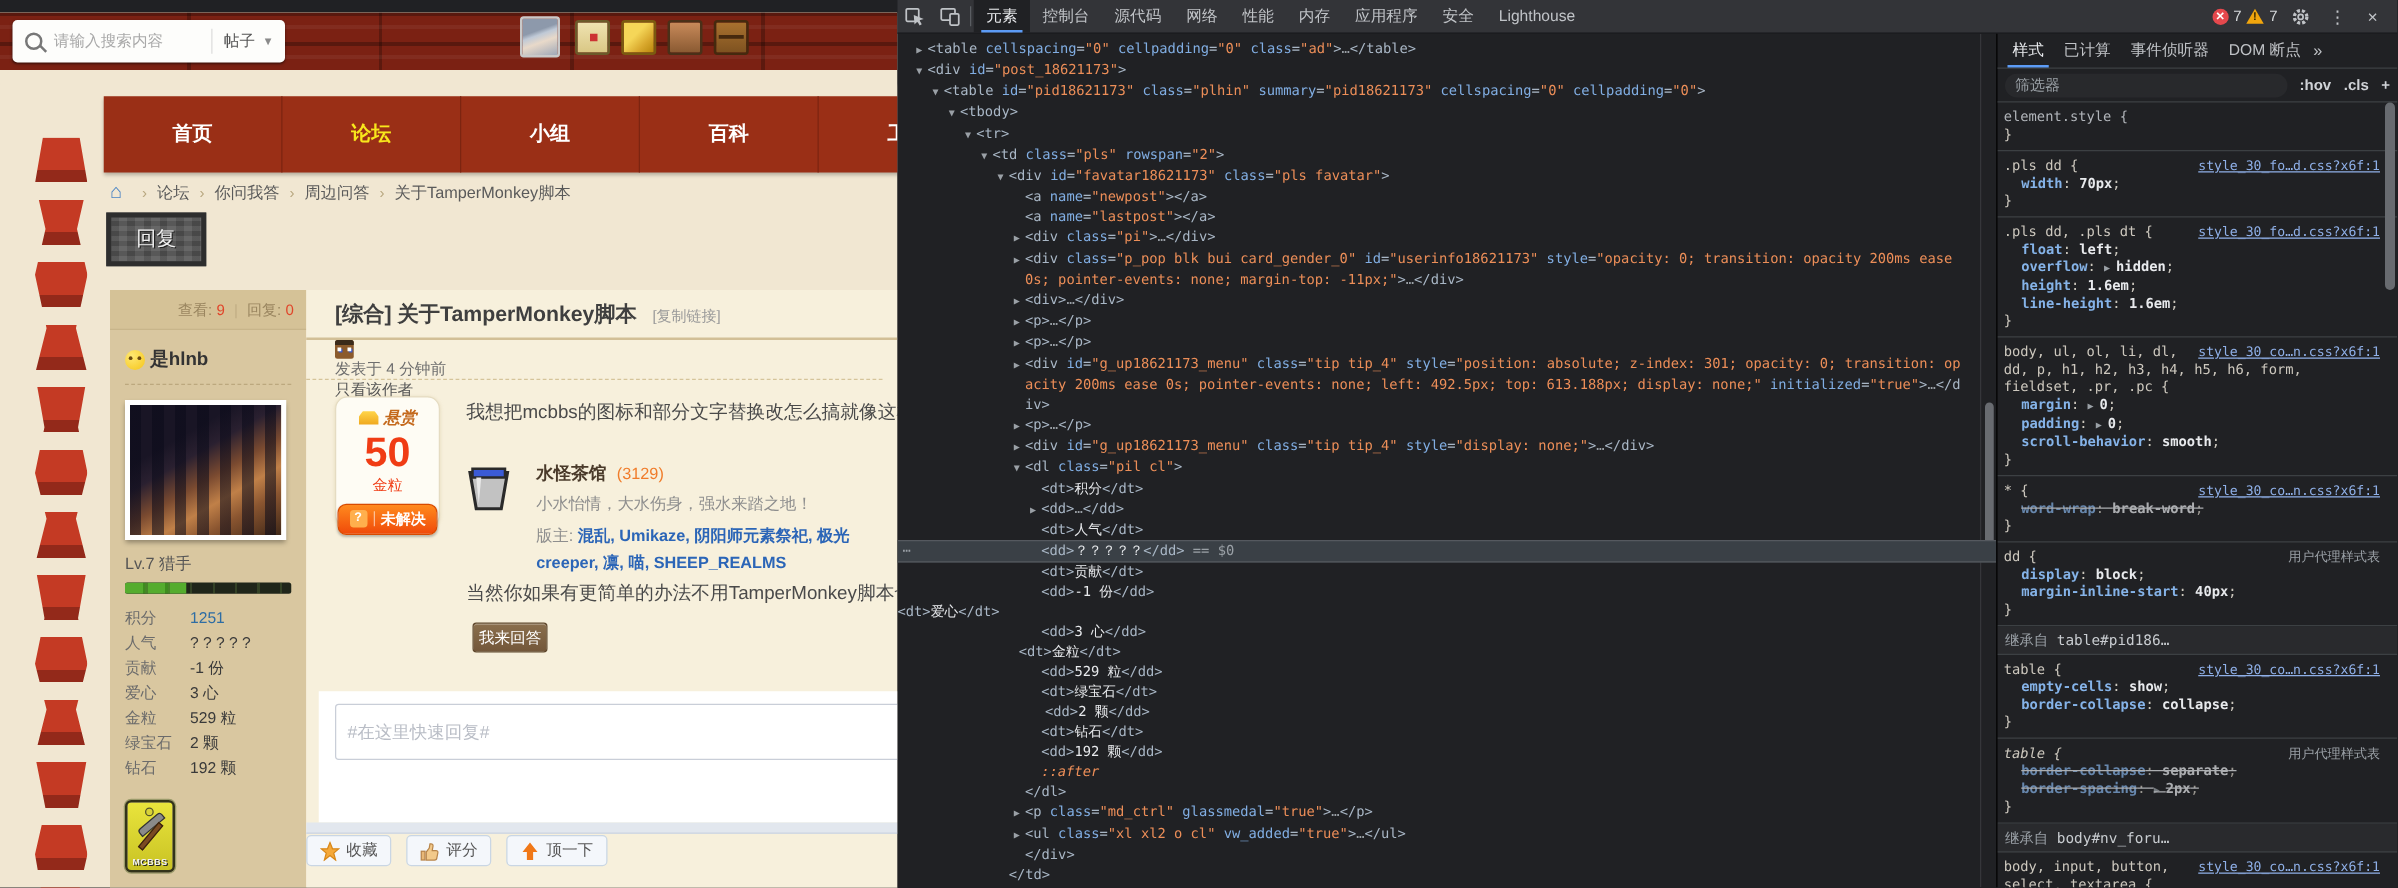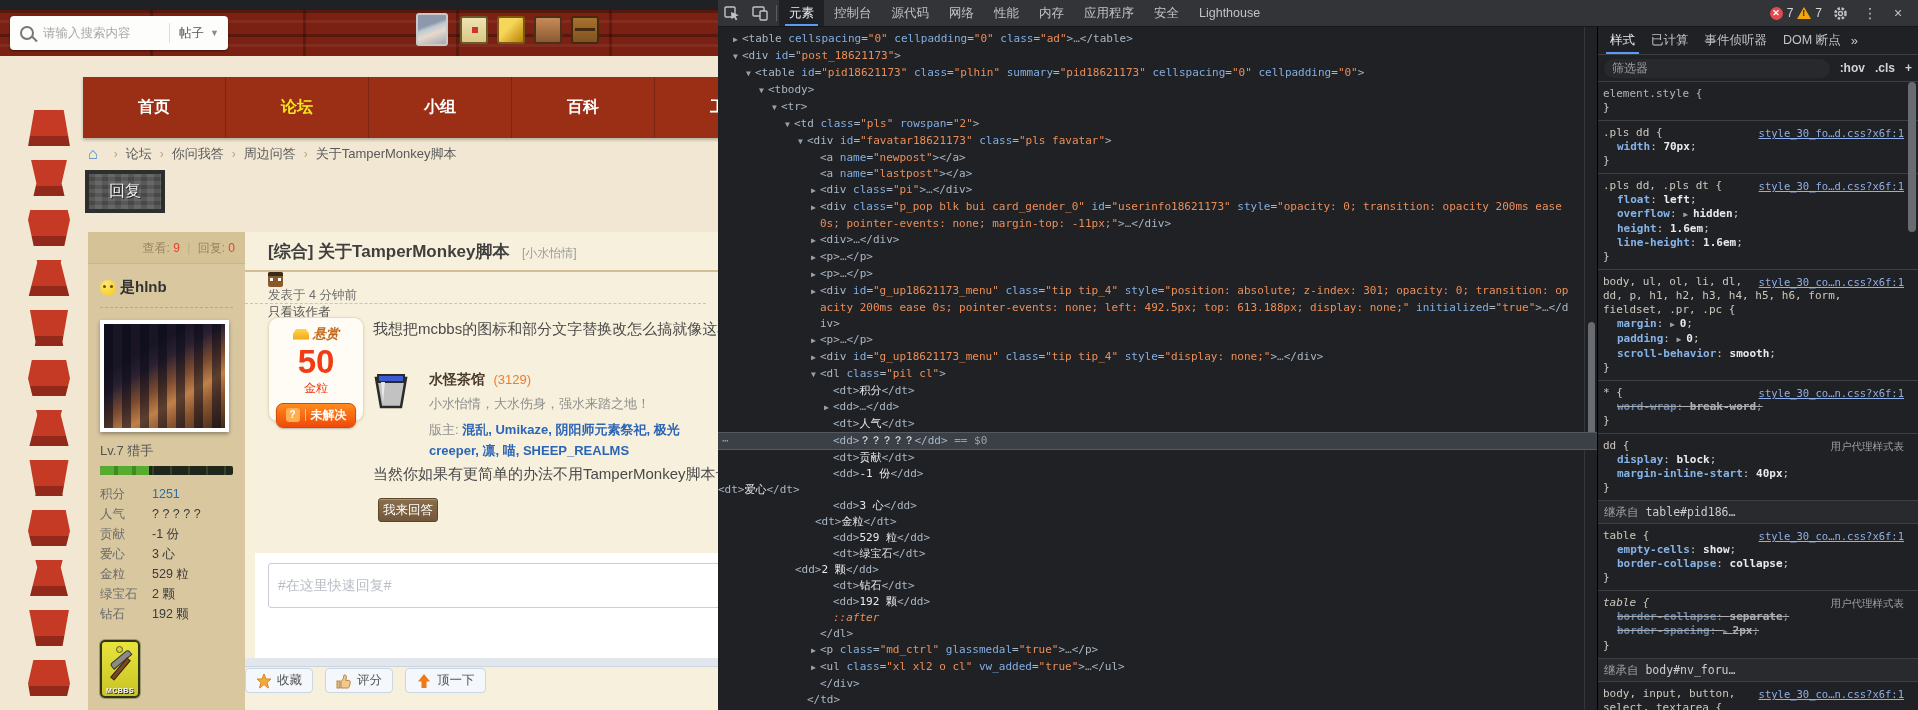--- a/index.html
+++ b/index.html
@@ -103,21 +103,21 @@
   .meta-row { height:32px; display:flex; align-items:flex-start; padding-left:23px; font-size:12.5px; color:#6E6E6E;
               border-bottom:1px dashed #D5C49A; margin-right:12px;flex-direction:column; }
   .meta-sep { width:1px; height:12px; background:#CCBD96; margin:0 10px; }
   .meta-link { color:#555; cursor:pointer; }
   .meta-arrow { font-size:9px; color:#555; margin-left:8px; cursor:pointer; }
   .steve { width:15px; height:15px; margin-right:6px; flex:0 0 auto; background:#8B5A2B; position:relative; border-radius:2px; }
   .steve:before { content:""; position:absolute; left:0; top:0; right:0; height:4px; background:#3A2A1A; border-radius:2px 2px 0 0; }
   .steve:after { content:""; position:absolute; left:2px; top:6px; width:3px; height:3px; background:#FFF;
                  box-shadow:8px 0 0 #FFF, 1px 1px 0 #3A57C4, 9px 1px 0 #3A57C4; }
 
-  .bounty { position:absolute; left:23px; top:85px; width:96px; height:105px; background:#FEFCF4;
+  .bounty { position:absolute; left:23px; top:85px; width:84px; height:105px; background:#FEFCF4;
             border:1px solid #E5DCC2; border-radius:10px; box-shadow:0 1px 3px rgba(200,180,130,.4);
             text-align:center; padding-top:7px; }
   .bounty-head { display:flex; align-items:center; justify-content:center; gap:4px; }
   .ingot { width:16px; height:11px; background:linear-gradient(#FFD54A,#EFA71D); clip-path:polygon(22% 0,78% 0,100% 45%,100% 100%,0 100%,0 45%); }
   .bounty-word { font-size:13px; font-weight:bold; color:#C4691C; font-style:italic; }
   .bounty-amt { font-size:33px; font-weight:bold; color:#F03C14; line-height:1.05; margin-top:2px; }
   .bounty-unit { font-size:12px; color:#F03C14; }
   .unsolved { margin:6px auto 0; width:80px; height:25px; border-radius:7px; border:1px solid #D84A00;
               background:linear-gradient(#FF8A1E,#F04A0A); color:#FFF; font-size:12px; font-weight:bold;
               display:flex; align-items:center; justify-content:center; gap:5px; cursor:pointer;
@@ -310,21 +310,21 @@
           <span class="pick-head"></span>
           <span class="pick-handle"></span>
           <span class="badge-label">MCBBS</span>
         </div>
       </div>
     </div>
 
     <div class="main">
       <div class="title-bar">
         <span class="post-title">[综合]</span><span class="post-title"> 关于TamperMonkey脚本</span>
-        <span class="copy-link">[小水怡情]</span>
+        <span class="copy-link">[复制链接]</span>
       </div>
       <div class="meta-row">
         <span class="steve"></span>
         <span>发表于 4 分钟前</span>
         <span class="meta-sep"></span>
         <span class="meta-link">只看该作者</span>
         <span class="meta-sep"></span>
         <span class="meta-link">只看大图</span>
         <span class="meta-arrow">▶</span>
       </div>
@@ -470,21 +470,21 @@
           <div class="code-line" style="padding-left: 115px;"><span class="tw">▶</span><span class="tk-t">&lt;dd&gt;</span><span class="tk-d">…</span><span class="tk-t">&lt;/dd&gt;</span></div>
           <div class="code-line" style="padding-left: 115px;"><span class="tk-t">&lt;dt&gt;</span><span class="tk-x">人气</span><span class="tk-t">&lt;/dt&gt;</span></div>
           <div class="code-line selected" style="padding-left: 115px;"><span class="tk-t">&lt;dd&gt;</span><span class="tk-x">？？？？？</span><span class="tk-t">&lt;/dd&gt;</span><span class="tk-d"> == $0</span><span class="gutter">⋯</span></div>
           <div class="code-line" style="padding-left: 115px;"><span class="tk-t">&lt;dt&gt;</span><span class="tk-x">贡献</span><span class="tk-t">&lt;/dt&gt;</span></div>
           <div class="code-line" style="padding-left: 115px;"><span class="tk-t">&lt;dd&gt;</span><span class="tk-x">-1 份</span><span class="tk-t">&lt;/dd&gt;</span></div>
           <div class="code-line" style=""><span class="tk-t">&lt;dt&gt;</span><span class="tk-x">爱心</span><span class="tk-t">&lt;/dt&gt;</span></div>
           <div class="code-line" style="padding-left: 115px;"><span class="tk-t">&lt;dd&gt;</span><span class="tk-x">3 心</span><span class="tk-t">&lt;/dd&gt;</span></div>
           <div class="code-line" style="padding-left: 97px;"><span class="tk-t">&lt;dt&gt;</span><span class="tk-x">金粒</span><span class="tk-t">&lt;/dt&gt;</span></div>
           <div class="code-line" style="padding-left: 115px;"><span class="tk-t">&lt;dd&gt;</span><span class="tk-x">529 粒</span><span class="tk-t">&lt;/dd&gt;</span></div>
           <div class="code-line" style="padding-left: 115px;"><span class="tk-t">&lt;dt&gt;</span><span class="tk-x">绿宝石</span><span class="tk-t">&lt;/dt&gt;</span></div>
-          <div class="code-line" style="padding-left: 77px;"><span class="tk-t">&lt;dd&gt;</span><span class="tk-x">2 颗</span><span class="tk-t">&lt;/dd&gt;</span></div>
+          <div class="code-line" style="padding-left: 118px;"><span class="tk-t">&lt;dd&gt;</span><span class="tk-x">2 颗</span><span class="tk-t">&lt;/dd&gt;</span></div>
           <div class="code-line" style="padding-left: 115px;"><span class="tk-t">&lt;dt&gt;</span><span class="tk-x">钻石</span><span class="tk-t">&lt;/dt&gt;</span></div>
           <div class="code-line" style="padding-left: 115px;"><span class="tk-t">&lt;dd&gt;</span><span class="tk-x">192 颗</span><span class="tk-t">&lt;/dd&gt;</span></div>
           <div class="code-line" style="padding-left: 115px;"><span class="tk-ps">::after</span></div>
           <div class="code-line" style="padding-left: 102px;"><span class="tk-t">&lt;/dl&gt;</span></div>
           <div class="code-line" style="padding-left: 102px;"><span class="tw">▶</span><span class="tk-t">&lt;p</span><span class="tk-a"> class</span><span class="tk-t">=</span><span class="tk-v">"md_ctrl"</span><span class="tk-a"> glassmedal</span><span class="tk-t">=</span><span class="tk-v">"true"</span><span class="tk-t">&gt;</span><span class="tk-d">…</span><span class="tk-t">&lt;/p&gt;</span></div>
           <div class="code-line" style="padding-left: 102px;"><span class="tw">▶</span><span class="tk-t">&lt;ul</span><span class="tk-a"> class</span><span class="tk-t">=</span><span class="tk-v">"xl xl2 o cl"</span><span class="tk-a"> vw_added</span><span class="tk-t">=</span><span class="tk-v">"true"</span><span class="tk-t">&gt;</span><span class="tk-d">…</span><span class="tk-t">&lt;/ul&gt;</span></div>
           <div class="code-line" style="padding-left: 102px;"><span class="tk-t">&lt;/div&gt;</span></div>
           <div class="code-line" style="padding-left: 89px;"><span class="tk-t">&lt;/td&gt;</span></div>
           <div class="code-line" style="padding-left: 76px;"><span class="tw">▶</span><span class="tk-t">&lt;td</span><span class="tk-a"> class</span><span class="tk-t">=</span><span class="tk-v">"plc"</span><span class="tk-t">&gt;</span><span class="tk-d">…</span><span class="tk-t">&lt;/td&gt;</span></div>
         </div>

